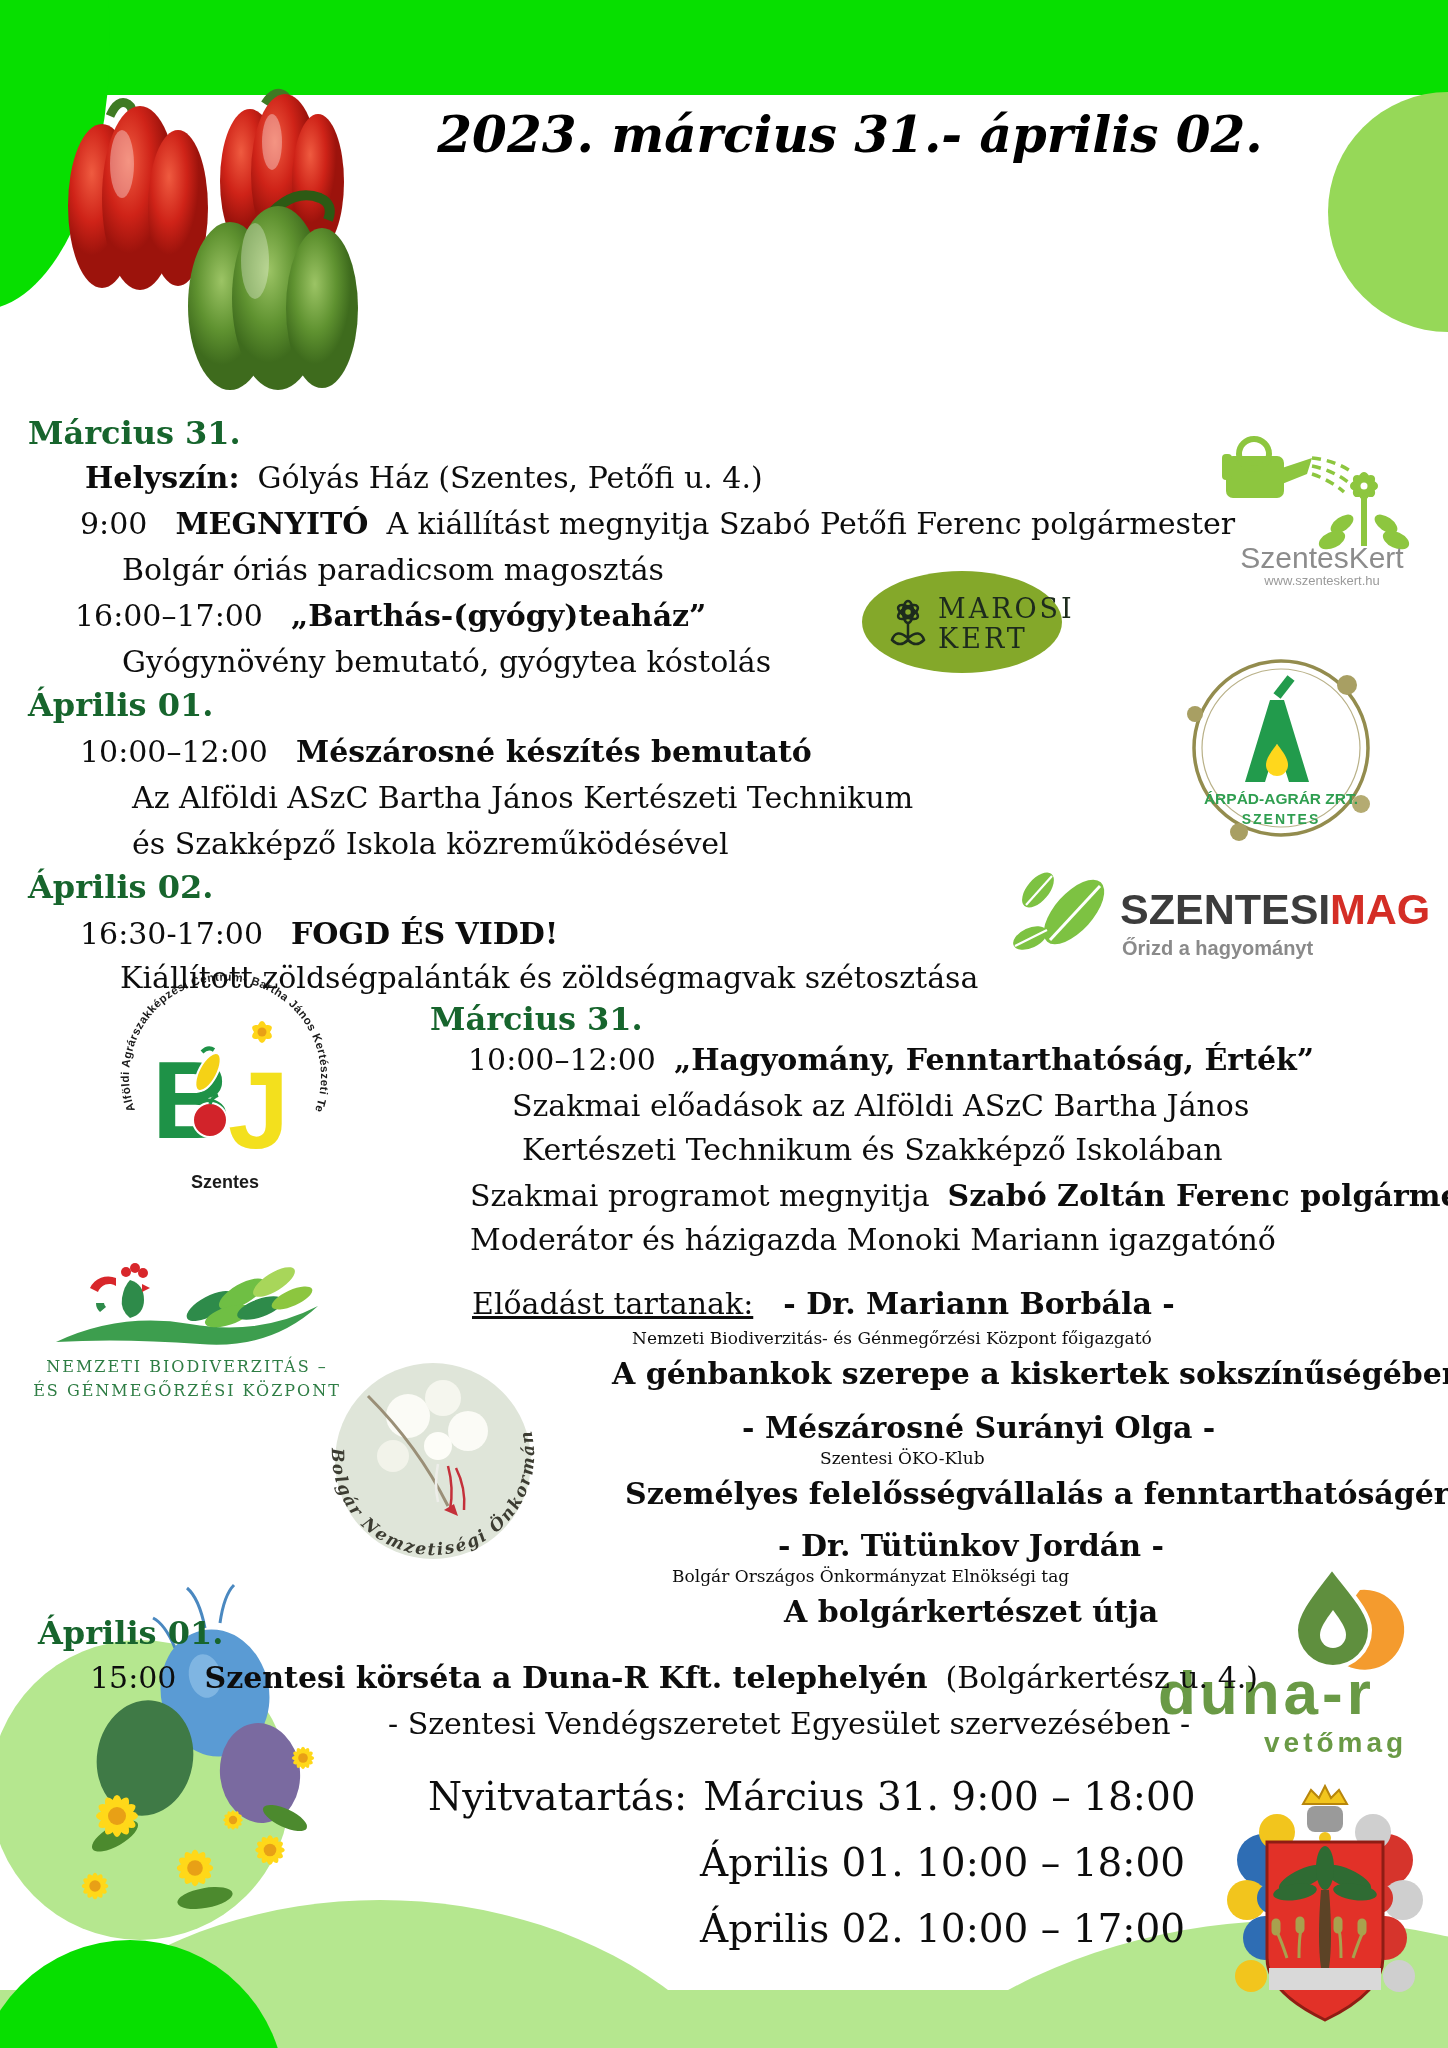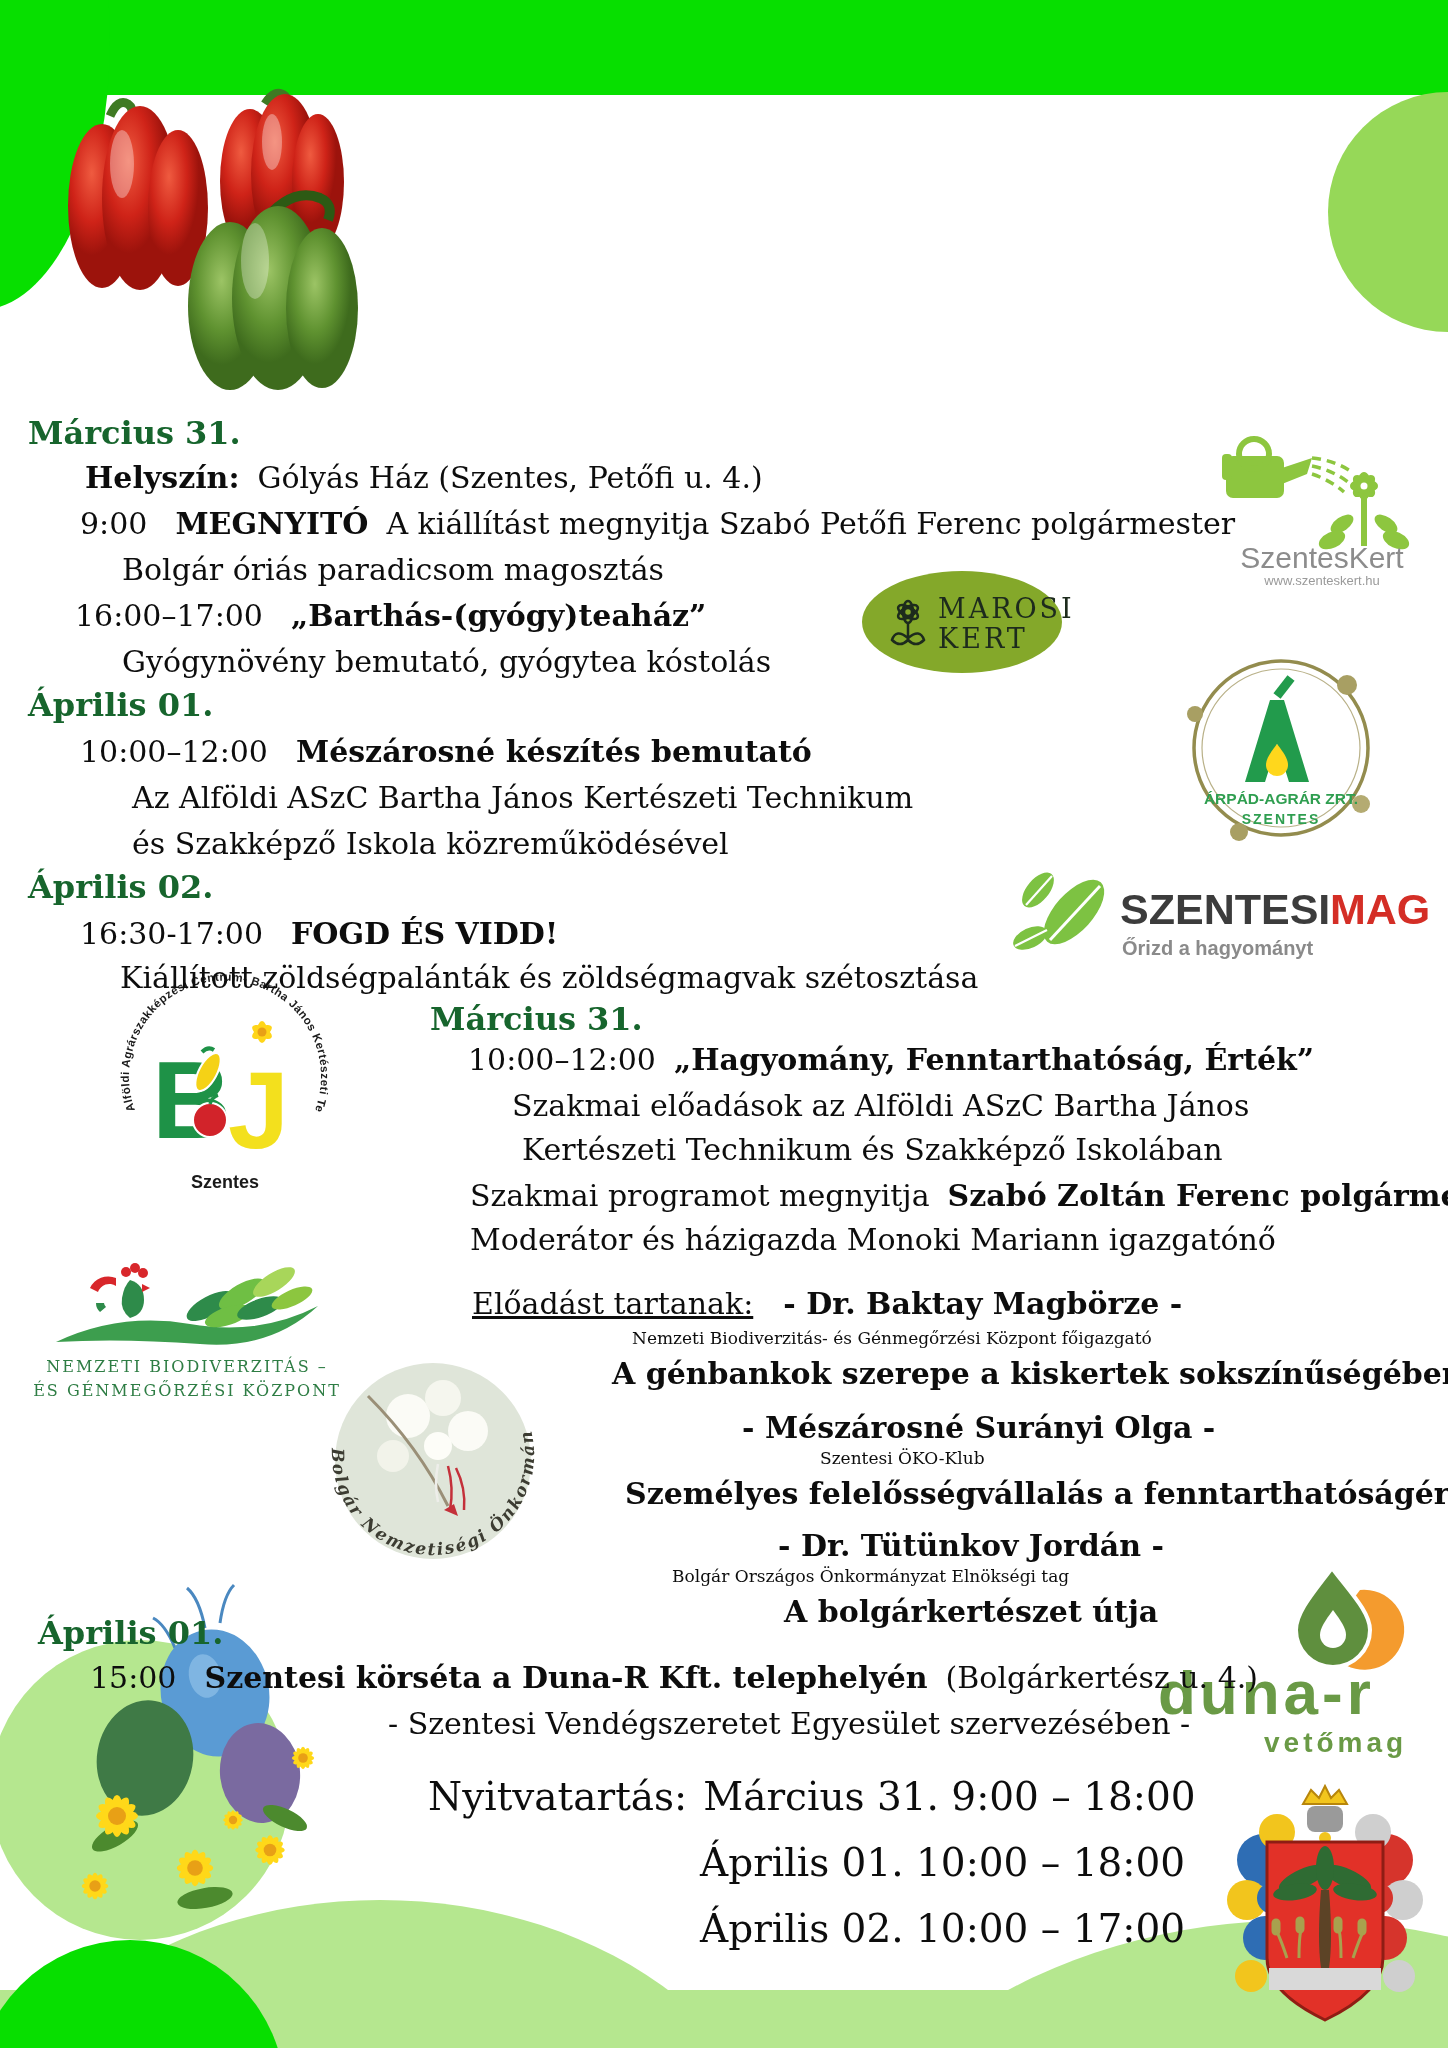--- a/index.html
+++ b/index.html
@@ -64,20 +64,21 @@
   <g>
     <path d="M210 150 q30 -40 60 -28 q14 6 8 22" fill="none" stroke="#2d5a14" stroke-width="10"></path>
     <ellipse cx="180" cy="230" rx="42" ry="84" fill="url(#grng)"></ellipse>
     <ellipse cx="228" cy="222" rx="46" ry="92" fill="url(#grng)"></ellipse>
     <ellipse cx="272" cy="232" rx="36" ry="80" fill="url(#grng)"></ellipse>
     <ellipse cx="205" cy="185" rx="14" ry="38" fill="#ffffff" opacity="0.3"></ellipse>
   </g>
 </svg>
 
 <div class="title">
+  <div>2023. március 31.- április 02.</div>
 </div>
 
 <div class="txt day" style="left:28px;top:414px">Március 31.</div>
 <div class="txt" style="left:85px;top:460px">
   <span class="b mgap">Helyszín:</span><span>Gólyás Ház (Szentes, Petőfi u. 4.)</span>
 </div>
 <div class="txt" style="left:80px;top:506px">
   <span class="tgap">9:00</span><span class="b mgap">MEGNYITÓ</span><span>A kiállítást megnyitja Szabó Petőfi Ferenc polgármester</span>
 </div>
 <div class="txt" style="left:122px;top:552px">Bolgár óriás paradicsom magosztás</div>
@@ -101,21 +102,21 @@
 <div class="txt" style="left:468px;top:1042px">
   <span class="mgap">10:00–12:00</span><span class="b">„Hagyomány, Fenntarthatóság, Érték”</span>
 </div>
 <div class="txt" style="left:512px;top:1088px">Szakmai előadások az Alföldi ASzC Bartha János</div>
 <div class="txt" style="left:522px;top:1132px">Kertészeti Technikum és Szakképző Iskolában</div>
 <div class="txt" style="left:470px;top:1178px">
   <span class="mgap">Szakmai programot megnyitja</span><span class="b">Szabó Zoltán Ferenc polgármester</span>
 </div>
 <div class="txt" style="left:470px;top:1222px">Moderátor és házigazda Monoki Mariann igazgatónő</div>
 <div class="txt" style="left:472px;top:1286px">
-  <span class="u" style="margin-right:30px">Előadást tartanak:</span><span class="b">- Dr. Baktay Magbörze -</span>
+  <span class="u" style="margin-right:30px">Előadást tartanak:</span><span class="b">- Dr. Mariann Borbála -</span>
 </div>
 <div class="txt small" style="left:632px;top:1328px">Nemzeti Biodiverzitás- és Génmegőrzési Központ főigazgató</div>
 <div class="txt b" style="left:612px;top:1356px">A génbankok szerepe a kiskertek sokszínűségében</div>
 <div class="txt b" style="left:742px;top:1410px">- Mészárosné Surányi Olga -</div>
 <div class="txt small" style="left:820px;top:1448px">Szentesi ÖKO-Klub</div>
 <div class="txt b" style="left:625px;top:1476px">Személyes felelősségvállalás a fenntarthatóságért</div>
 <div class="txt b" style="left:778px;top:1528px">- Dr. Tütünkov Jordán -</div>
 <div class="txt small" style="left:672px;top:1566px">Bolgár Országos Önkormányzat Elnökségi tag</div>
 <div class="txt b" style="left:784px;top:1594px">A bolgárkertészet útja</div>
 

